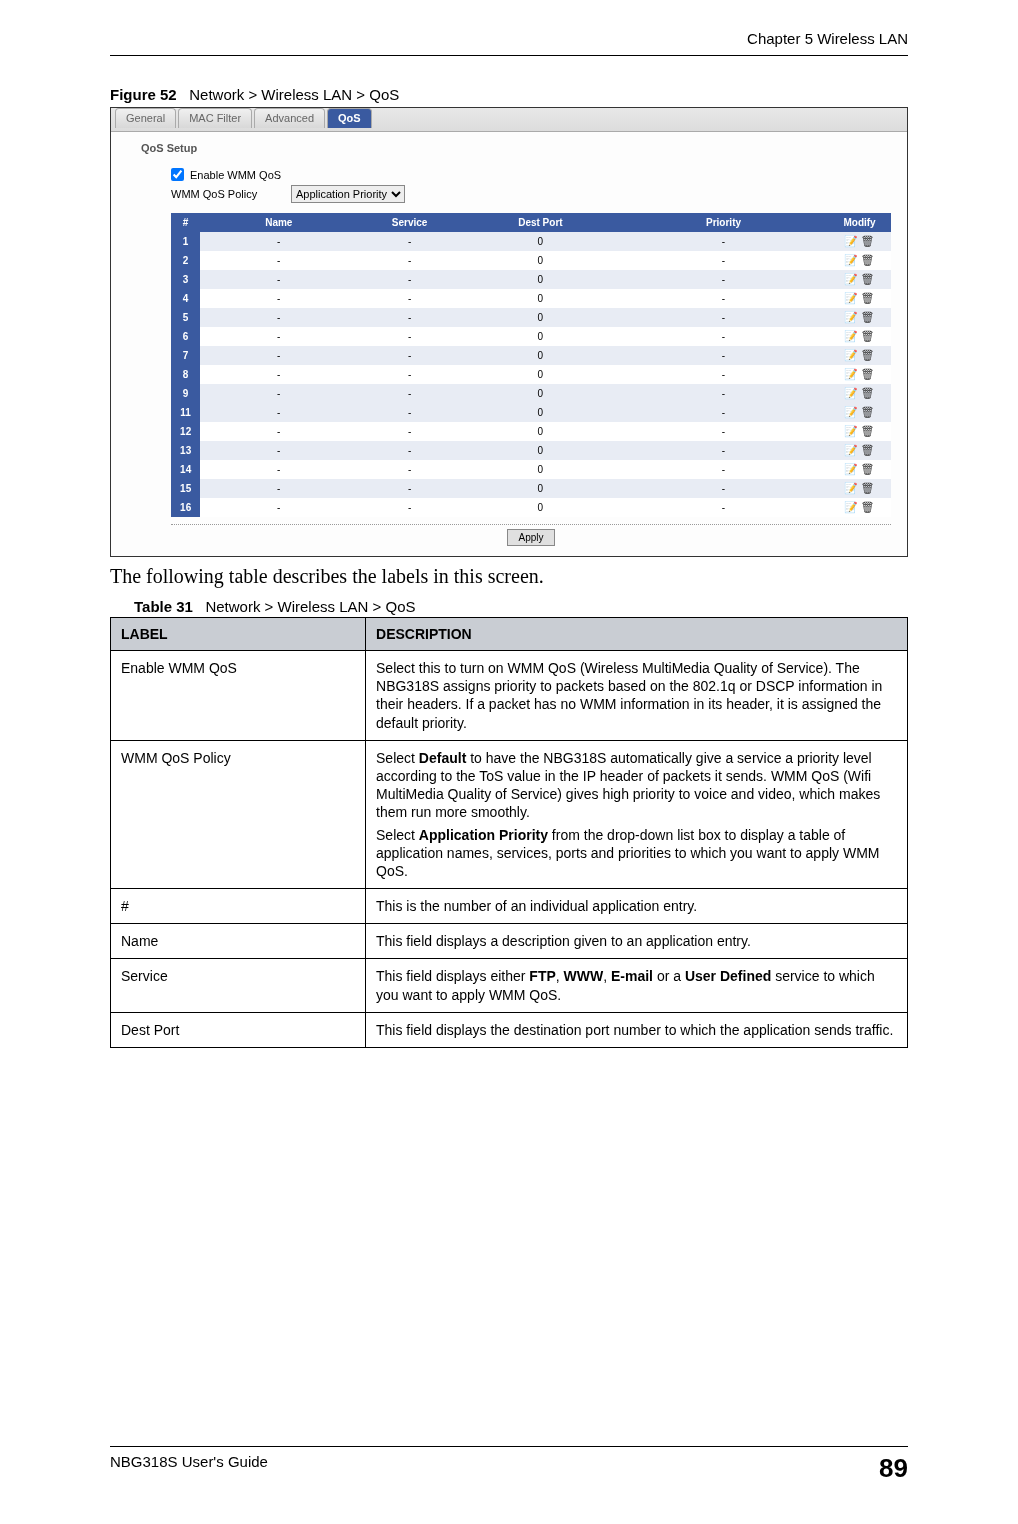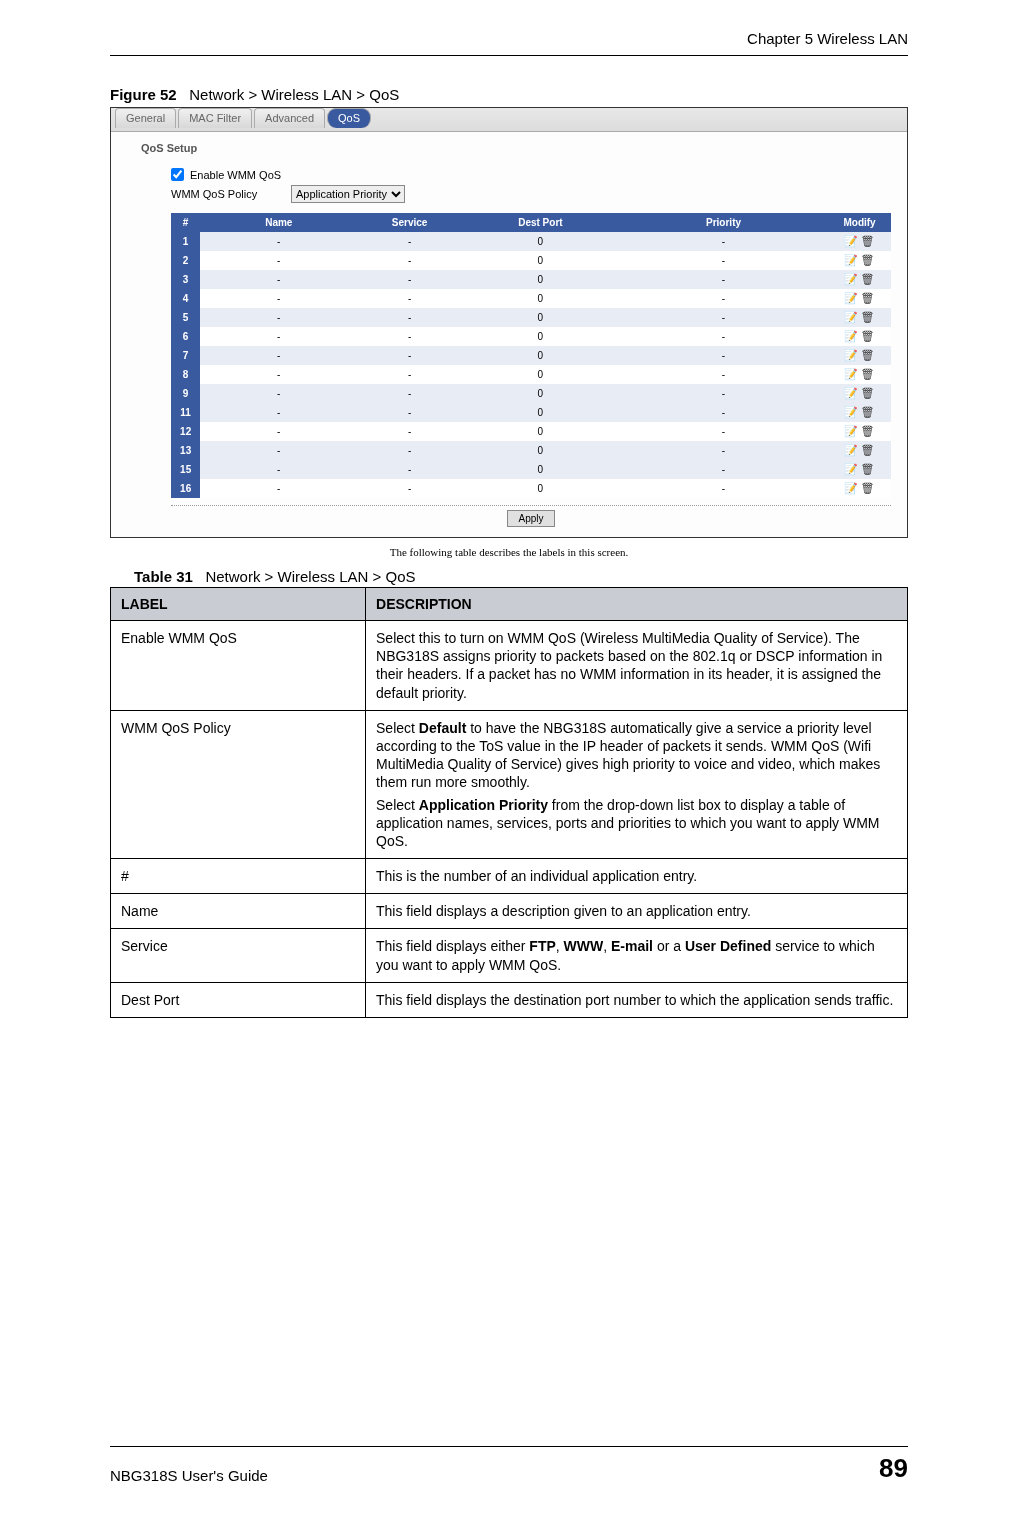--- a/index.html
+++ b/index.html
@@ -51,22 +51,21 @@
     border: 1px solid #aaa;
     border-bottom: none;
     background: linear-gradient(#f0f0f0,#d8d8d8);
     margin-right: 2px;
     border-radius: 4px 4px 0 0;
     line-height: 1;
   }
   .tab.active {
     background: #3a5aa0;
     color: #fff;
-    font-weight: normal;
-    border-radius: 9px;
+    font-weight: bold;
   }
   .qos-setup-label {
     font-size: 11px;
     color: #555;
     font-weight: bold;
     margin: 10px 0 0 30px;
   }
   .qos-controls {
     margin: 14px 0 10px 60px;
     font-size: 11px;
@@ -120,23 +119,22 @@
     padding-top: 4px;
   }
   .apply-btn {
     font-size: 10px;
     padding: 2px 10px;
     background: #e0e0e0;
     border: 1px solid #888;
   }
   .body-text {
     font-family: "Times New Roman", Times, serif;
-    font-size: 11px;
+    font-size: 20px;
     margin: 6px 0 10px 0;
-    text-align: center;
   }
   .tbl-caption {
     font-size: 15px;
     margin-bottom: 2px;
     margin-left: 24px;
   }
   .tbl-caption b { font-weight: bold; }
   .desc-table {
     width: 100%;
     border-collapse: collapse;
@@ -166,21 +164,21 @@
     right: 110px;
   }
   .footer hr {
     border: none;
     border-top: 1.5px solid #000;
     margin-bottom: 6px;
   }
   .footer-row {
     display: flex;
     justify-content: space-between;
-    align-items: flex-end;
+    align-items: flex-start;
   }
   .footer-left { font-size: 15px; }
   .footer-right { font-size: 26px; font-weight: bold; }
 </style>
 </head>
 <body>
 
 <div class="page">
   <div class="chapter-header">Chapter 5 Wireless LAN</div>
   <hr class="hr-top">
@@ -308,20 +306,28 @@
             <td class="modify"><span class="icon-edit">📝</span><span class="icon-del">🗑</span></td>
           </tr>
           <tr class="odd">
             <td class="numcol">13</td>
             <td>-</td>
             <td>-</td>
             <td>0</td>
             <td>-</td>
             <td class="modify"><span class="icon-edit">📝</span><span class="icon-del">🗑</span></td>
           </tr>
+          <tr class="even">
+            <td class="numcol">14</td>
+            <td>-</td>
+            <td>-</td>
+            <td>0</td>
+            <td>-</td>
+            <td class="modify"><span class="icon-edit">📝</span><span class="icon-del">🗑</span></td>
+          </tr>
           <tr class="odd">
             <td class="numcol">15</td>
             <td>-</td>
             <td>-</td>
             <td>0</td>
             <td>-</td>
             <td class="modify"><span class="icon-edit">📝</span><span class="icon-del">🗑</span></td>
           </tr>
           <tr class="even">
             <td class="numcol">16</td>

